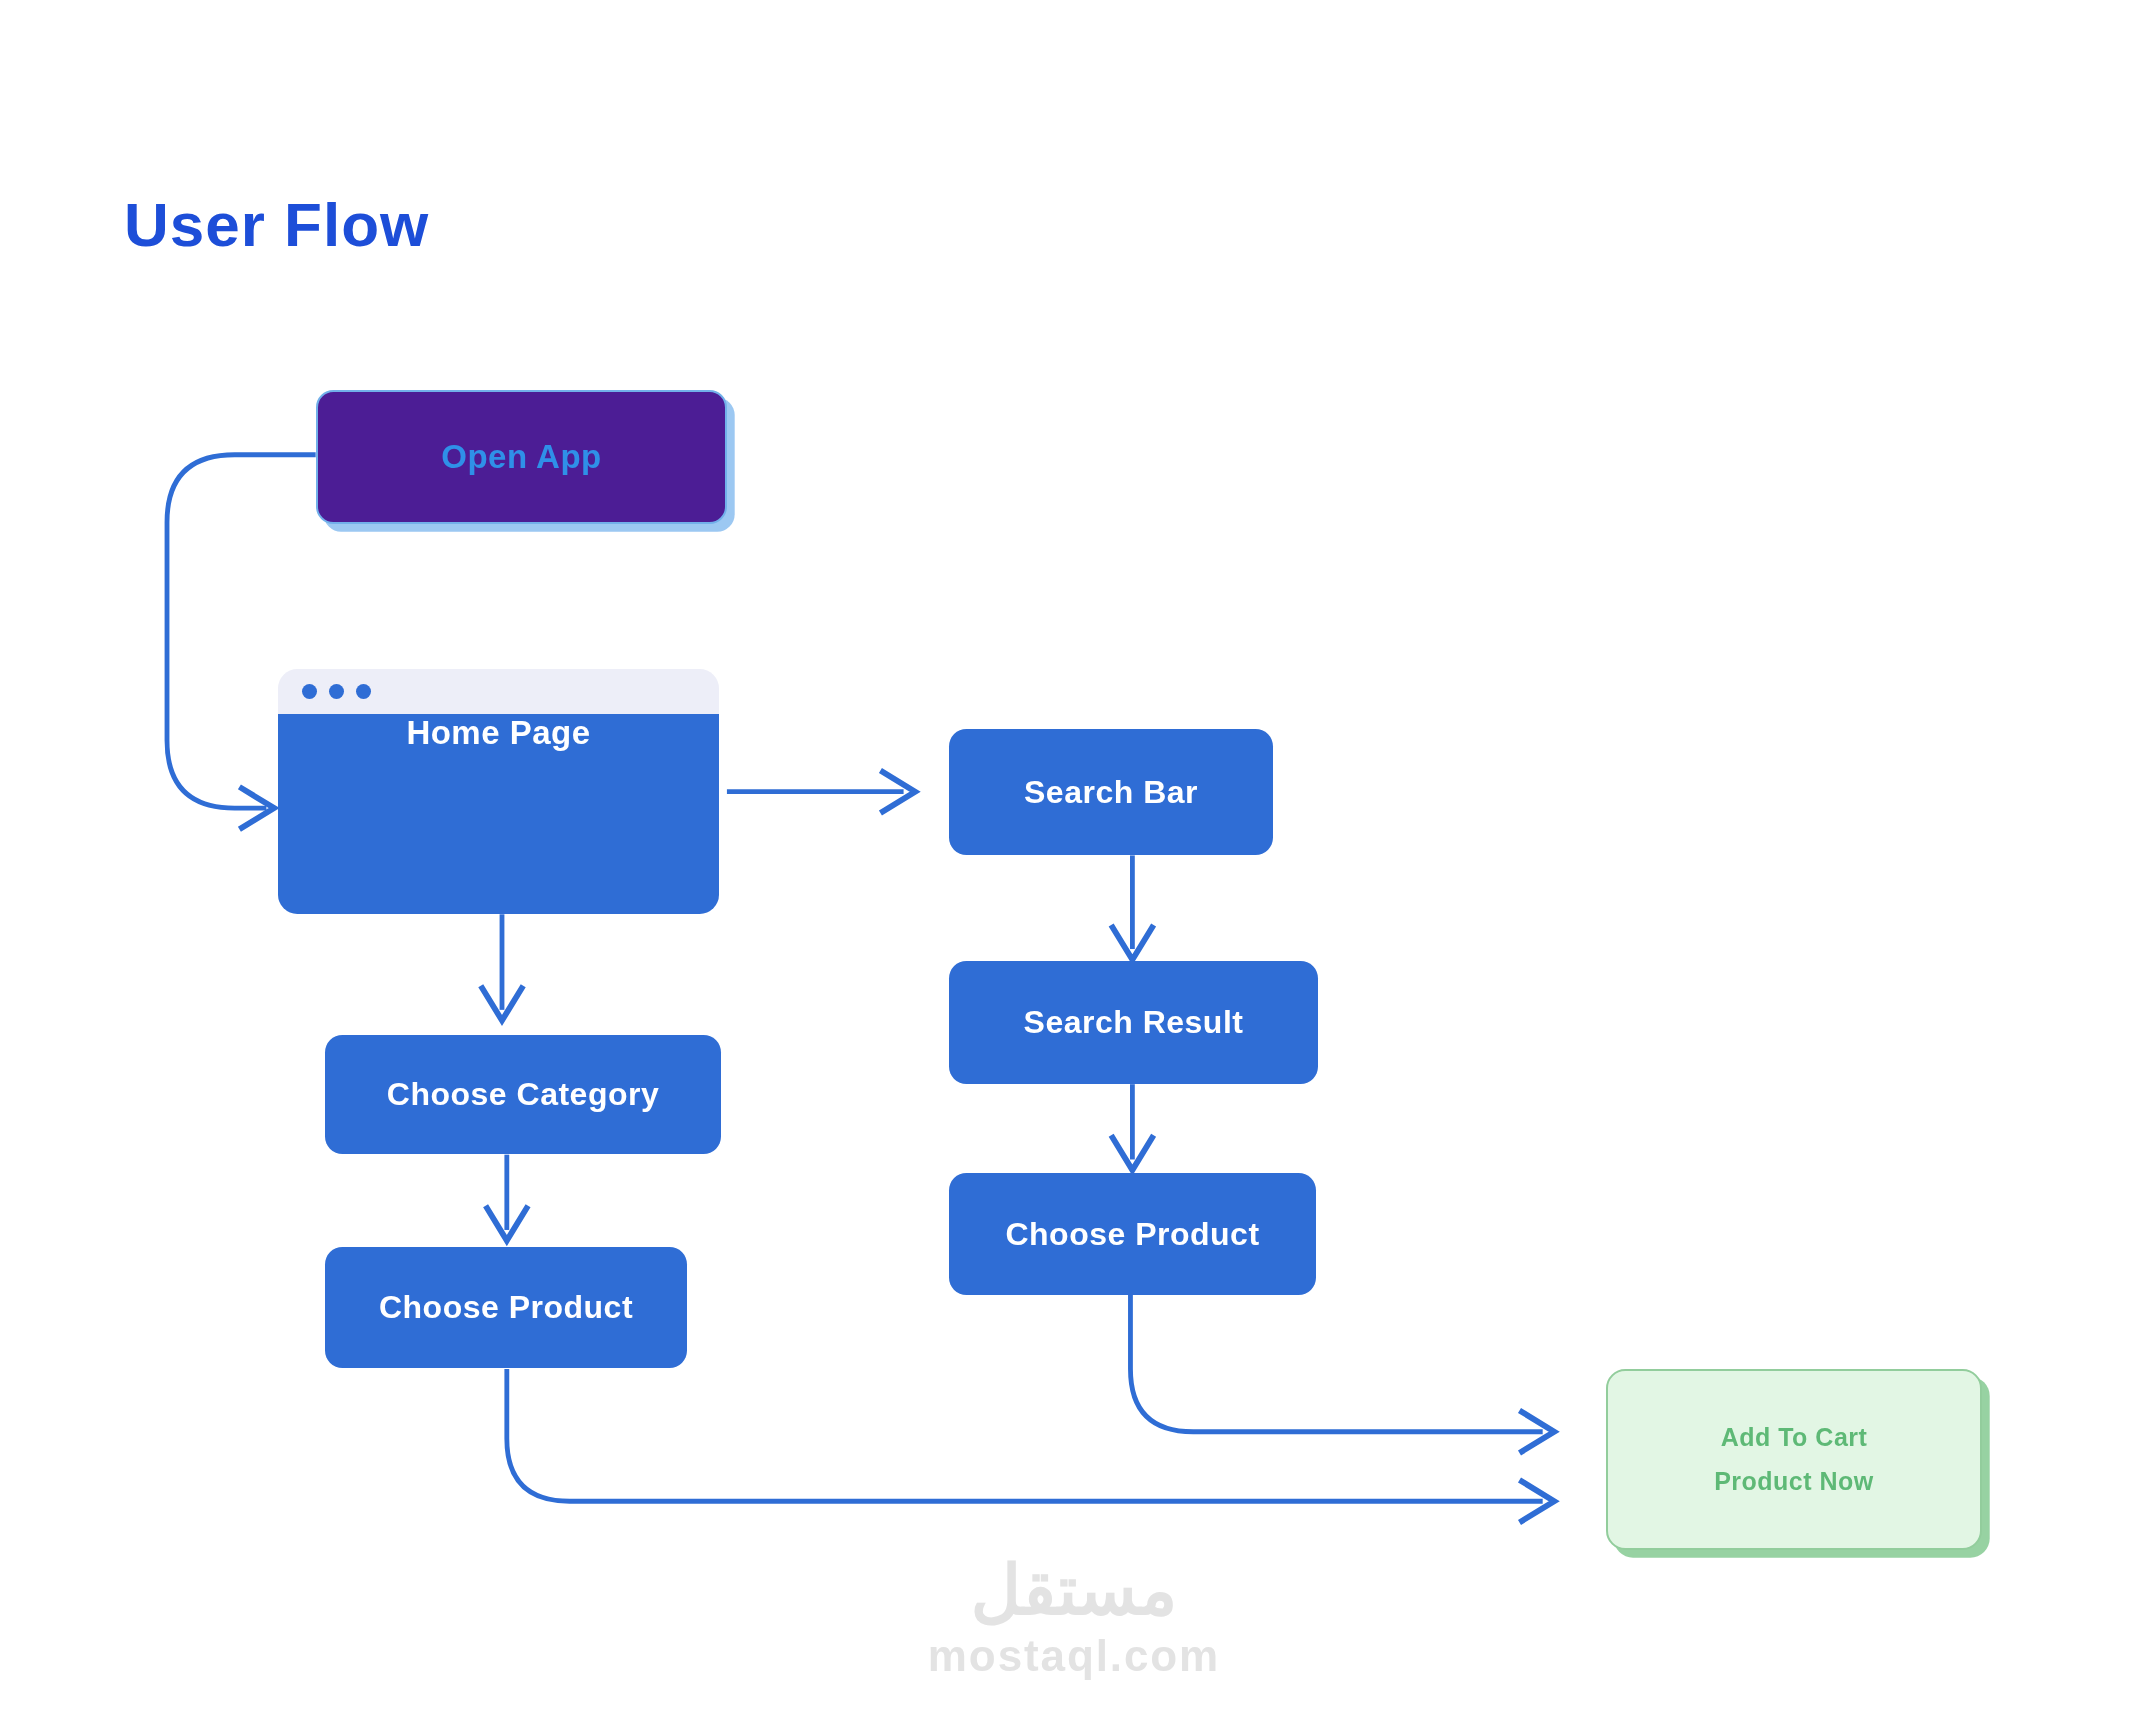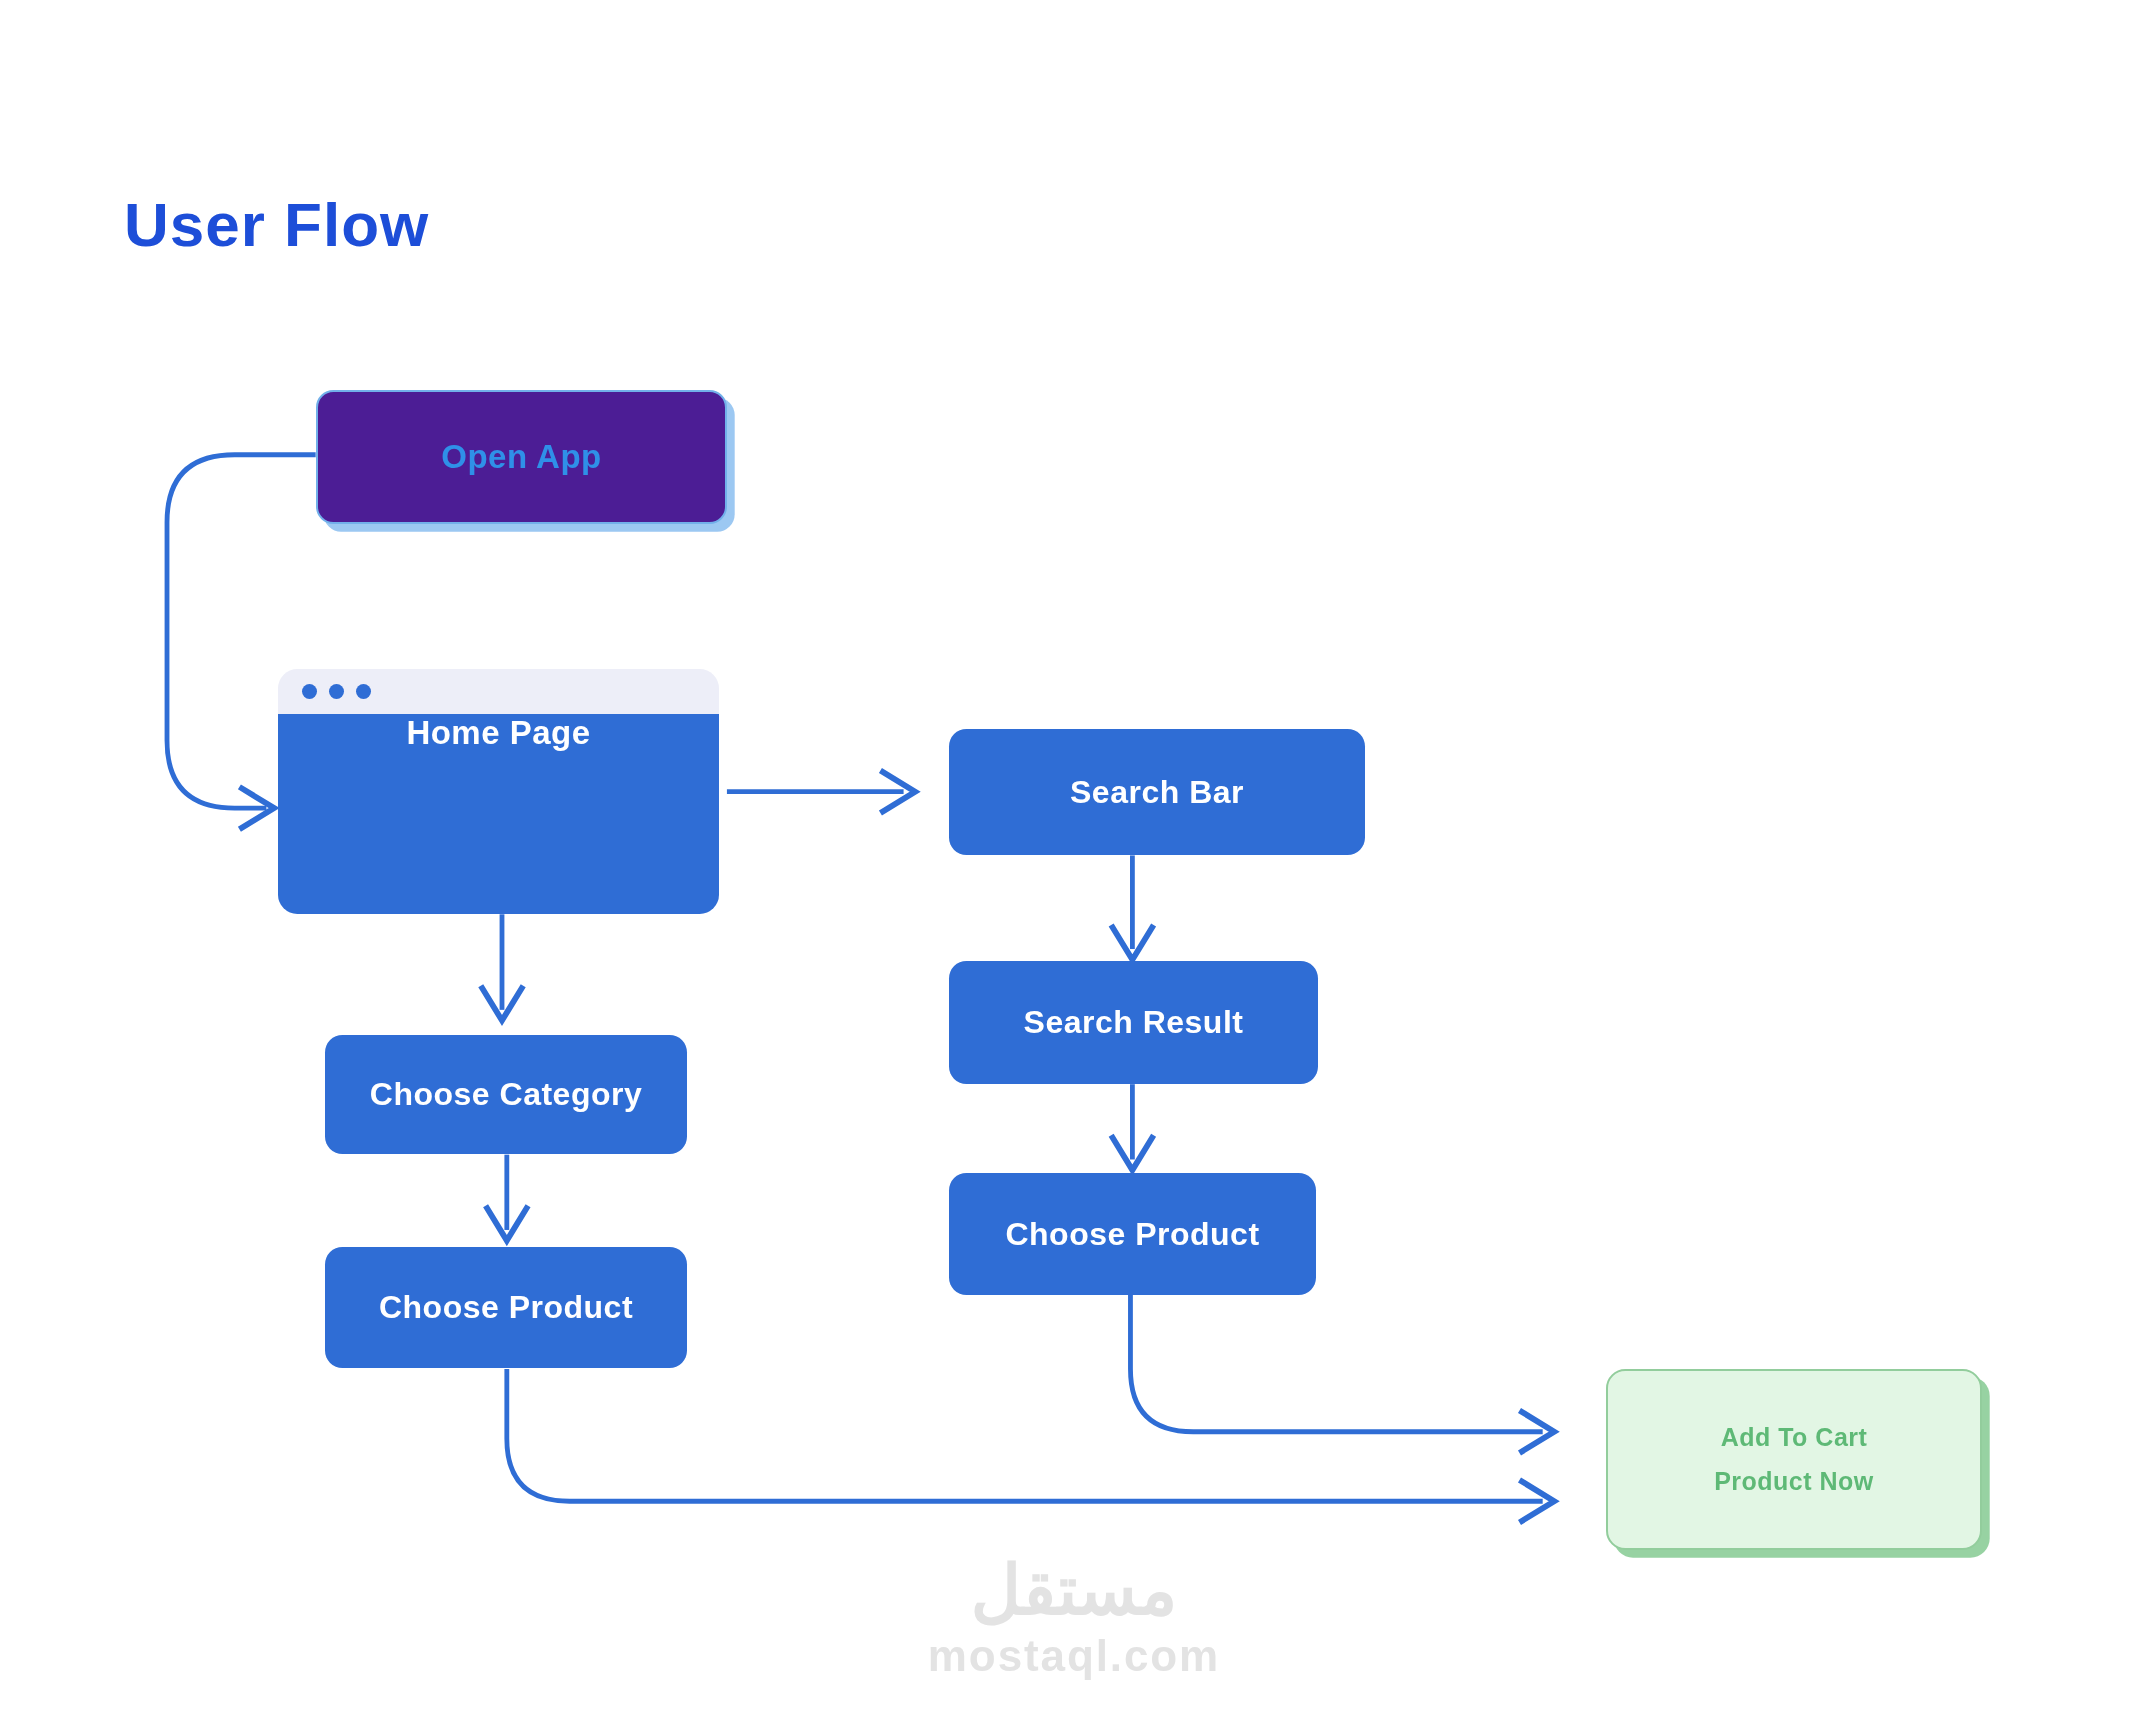--- a/index.html
+++ b/index.html
@@ -179,33 +179,33 @@
     <div class="window-header">
       <span class="window-dot"></span>
       <span class="window-dot"></span>
       <span class="window-dot"></span>
     </div>
     <div class="window-body">
       <span class="node-label">Home Page</span>
     </div>
   </div>
 
-  <div class="node node--process" style="left:949px; top:729px; width:416px; height:126px;">
+  <div class="node node--process" style="left:949px; top:729px; width:324px; height:126px;">
     <span class="node-label">Search Bar</span>
   </div>
 
   <div class="node node--process" style="left:949px; top:961px; width:369px; height:123px;">
     <span class="node-label">Search Result</span>
   </div>
 
   <div class="node node--process" style="left:949px; top:1173px; width:367px; height:122px;">
     <span class="node-label">Choose Product</span>
   </div>
 
-  <div class="node node--process" style="left:325px; top:1035px; width:362px; height:119px;">
+  <div class="node node--process" style="left:325px; top:1035px; width:396px; height:119px;">
     <span class="node-label">Choose Category</span>
   </div>
 
   <div class="node node--process" style="left:325px; top:1247px; width:362px; height:121px;">
     <span class="node-label">Choose Product</span>
   </div>
 
   <div class="node node--end" style="left:1606px; top:1369px; width:376px; height:181px;">
     <span class="node-label">Add To Cart</span>
     <span class="node-label">Product Now</span>

